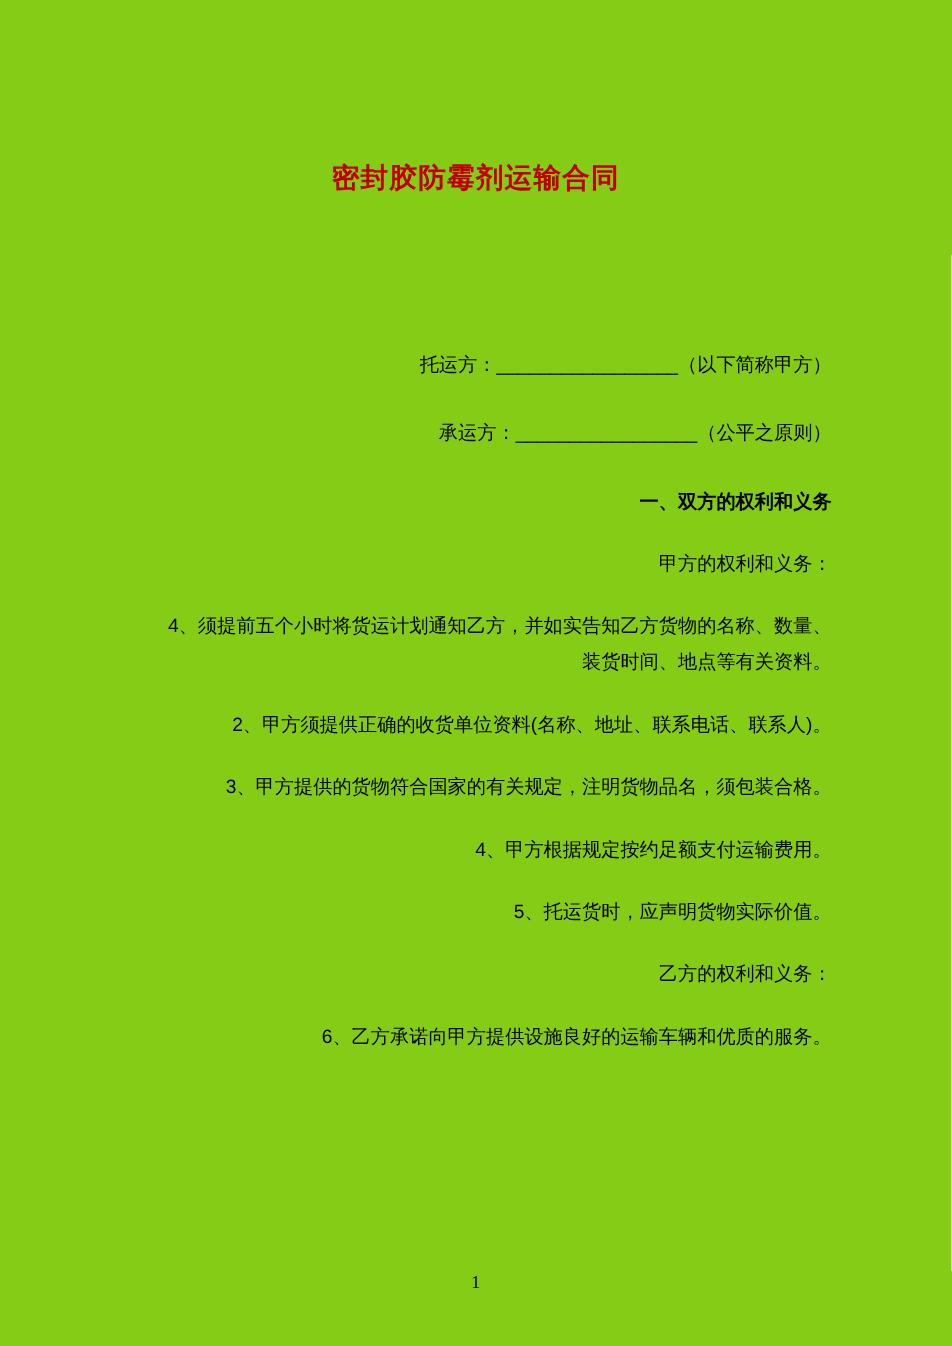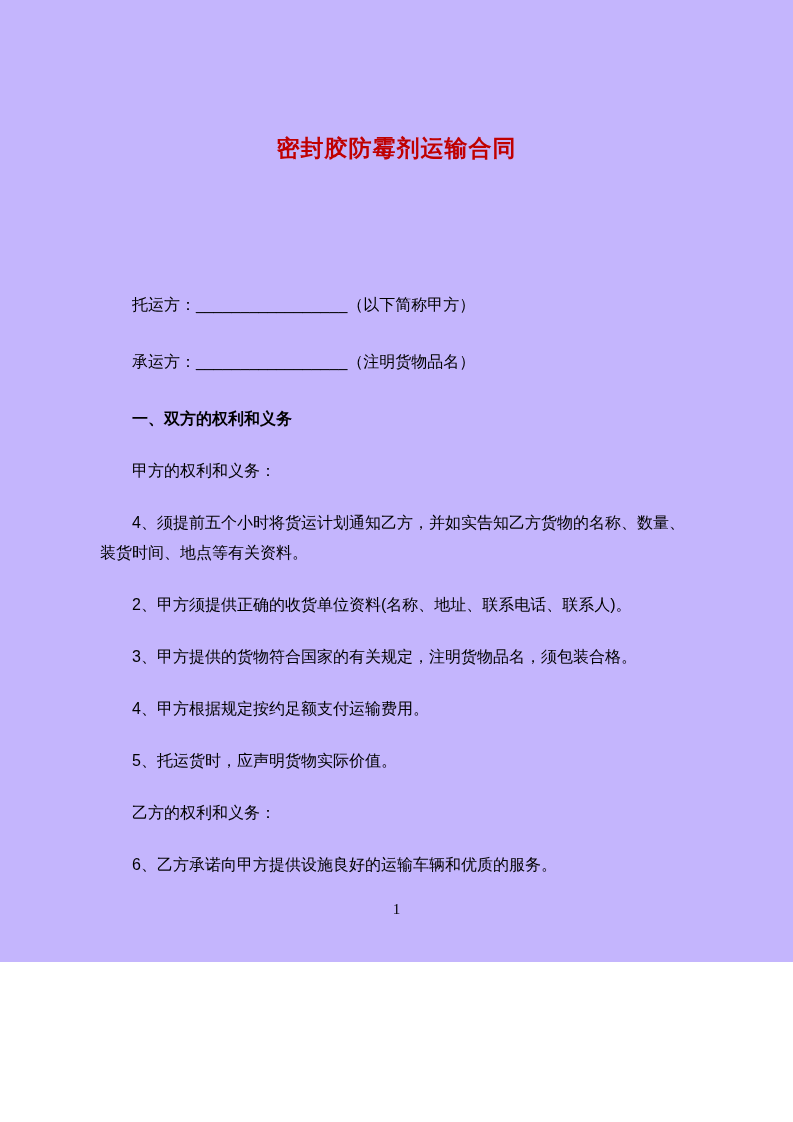--- a/index.html
+++ b/index.html
@@ -3,23 +3,23 @@
   <meta charset="utf-8">
   <style>
     html, body {
       margin: 0;
       padding: 0;
       background: #ffffff;
     }
     .page {
       position: relative;
       width: 793px;
-      height: 962px;
+      height: 1122px;
       margin: 0 auto;
-      background: #c4b5fd;
+      background: #84cc16;
       box-sizing: border-box;
       padding: 0 100px;
       font-family: "Liberation Sans", "DejaVu Sans", sans-serif;
       color: #000000;
       overflow: hidden;
     }
     .doc-title {
       margin: 0;
       padding-top: 133px;
       text-align: center;
@@ -28,20 +28,21 @@
       color: #c00000;
       letter-spacing: 1px;
     }
     .body-text {
       font-size: 16px;
       line-height: 30px;
     }
     .body-text p {
       margin: 22px 0;
       text-indent: 2em;
+      text-align: right;
     }
     p.party-line {
       margin: 0 0 27px 0;
     }
     p.first-party {
       margin-top: 126px;
     }
     .blank {
       white-space: nowrap;
     }
@@ -63,21 +64,21 @@
 <body>
 
 <div class="page">
 
   <h1 class="doc-title">密封胶防霉剂运输合同</h1>
 
   <div class="body-text">
 
     <p class="party-line first-party"><span>托运方：</span><span class="blank">_________________</span><span>（以下简称甲方）</span></p>
 
-    <p class="party-line"><span>承运方：</span><span class="blank">_________________</span><span>（注明货物品名）</span></p>
+    <p class="party-line"><span>承运方：</span><span class="blank">_________________</span><span>（公平之原则）</span></p>
 
 
     <p class="heading">一、双方的权利和义务</p>
 
     <p>甲方的权利和义务：</p>
 
     <p>4、须提前五个小时将货运计划通知乙方，并如实告知乙方货物的名称、数量、装货时间、地点等有关资料。</p>
 
     <p>2、甲方须提供正确的收货单位资料(名称、地址、联系电话、联系人)。</p>
 

